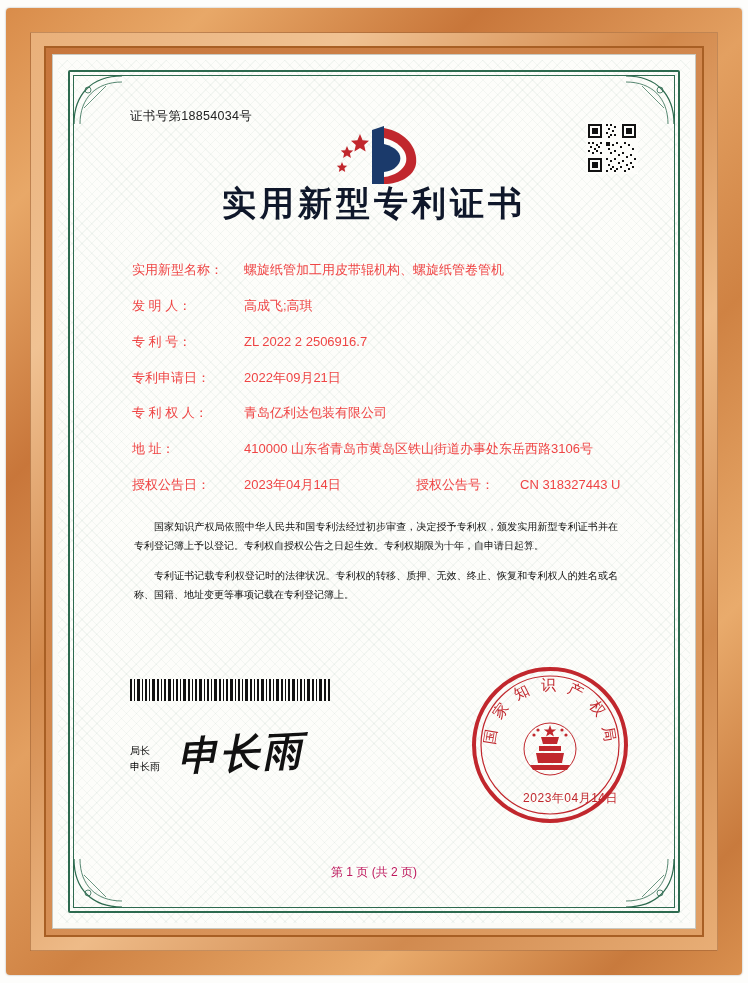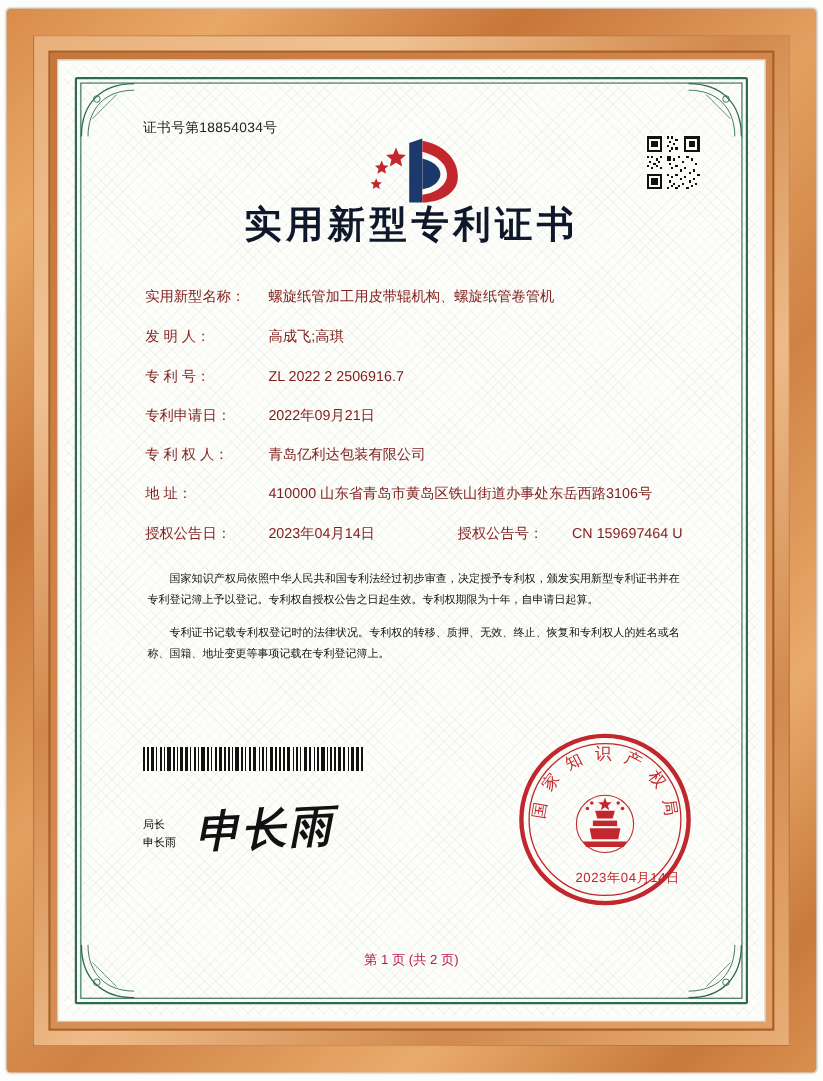--- a/index.html
+++ b/index.html
@@ -140,21 +140,21 @@
     font-size: 34px;
     font-weight: 700;
     letter-spacing: 4px;
     color: #0f172a;
     font-family: "DejaVu Sans", "Liberation Sans", sans-serif;
   }
 
   .fields {
     margin: 34px 0 0 12px;
     font-size: 13px;
-    color: #7f1d1d;
+    color: #ef4444;
   }
   .frow {
     display: flex;
     align-items: flex-start;
     margin-bottom: 17px;
     line-height: 1.45;
   }
   .flabel {
     width: 112px;
     flex: 0 0 112px;
@@ -398,21 +398,21 @@
 
         <div class="frow">
           <div class="flabel">地 址：</div>
           <div class="fvalue">410000 山东省青岛市黄岛区铁山街道办事处东岳西路3106号</div>
         </div>
 
         <div class="frow frow-split">
           <div class="flabel">授权公告日：</div>
           <div class="fvalue">2023年04月14日</div>
           <div class="flabel2">授权公告号：</div>
-          <div class="fvalue2">CN 159697464 U</div>
+          <div class="fvalue2">CN 318327443 U</div>
         </div>
 
       </div>
 
       <p class="para">国家知识产权局依照中华人民共和国专利法经过初步审查，决定授予专利权，颁发实用新型专利证书并在专利登记簿上予以登记。专利权自授权公告之日起生效。专利权期限为十年，自申请日起算。</p>
       <p class="para second">专利证书记载专利权登记时的法律状况。专利权的转移、质押、无效、终止、恢复和专利权人的姓名或名称、国籍、地址变更等事项记载在专利登记簿上。</p>
 
     </div>
 
     <div class="barcode">

